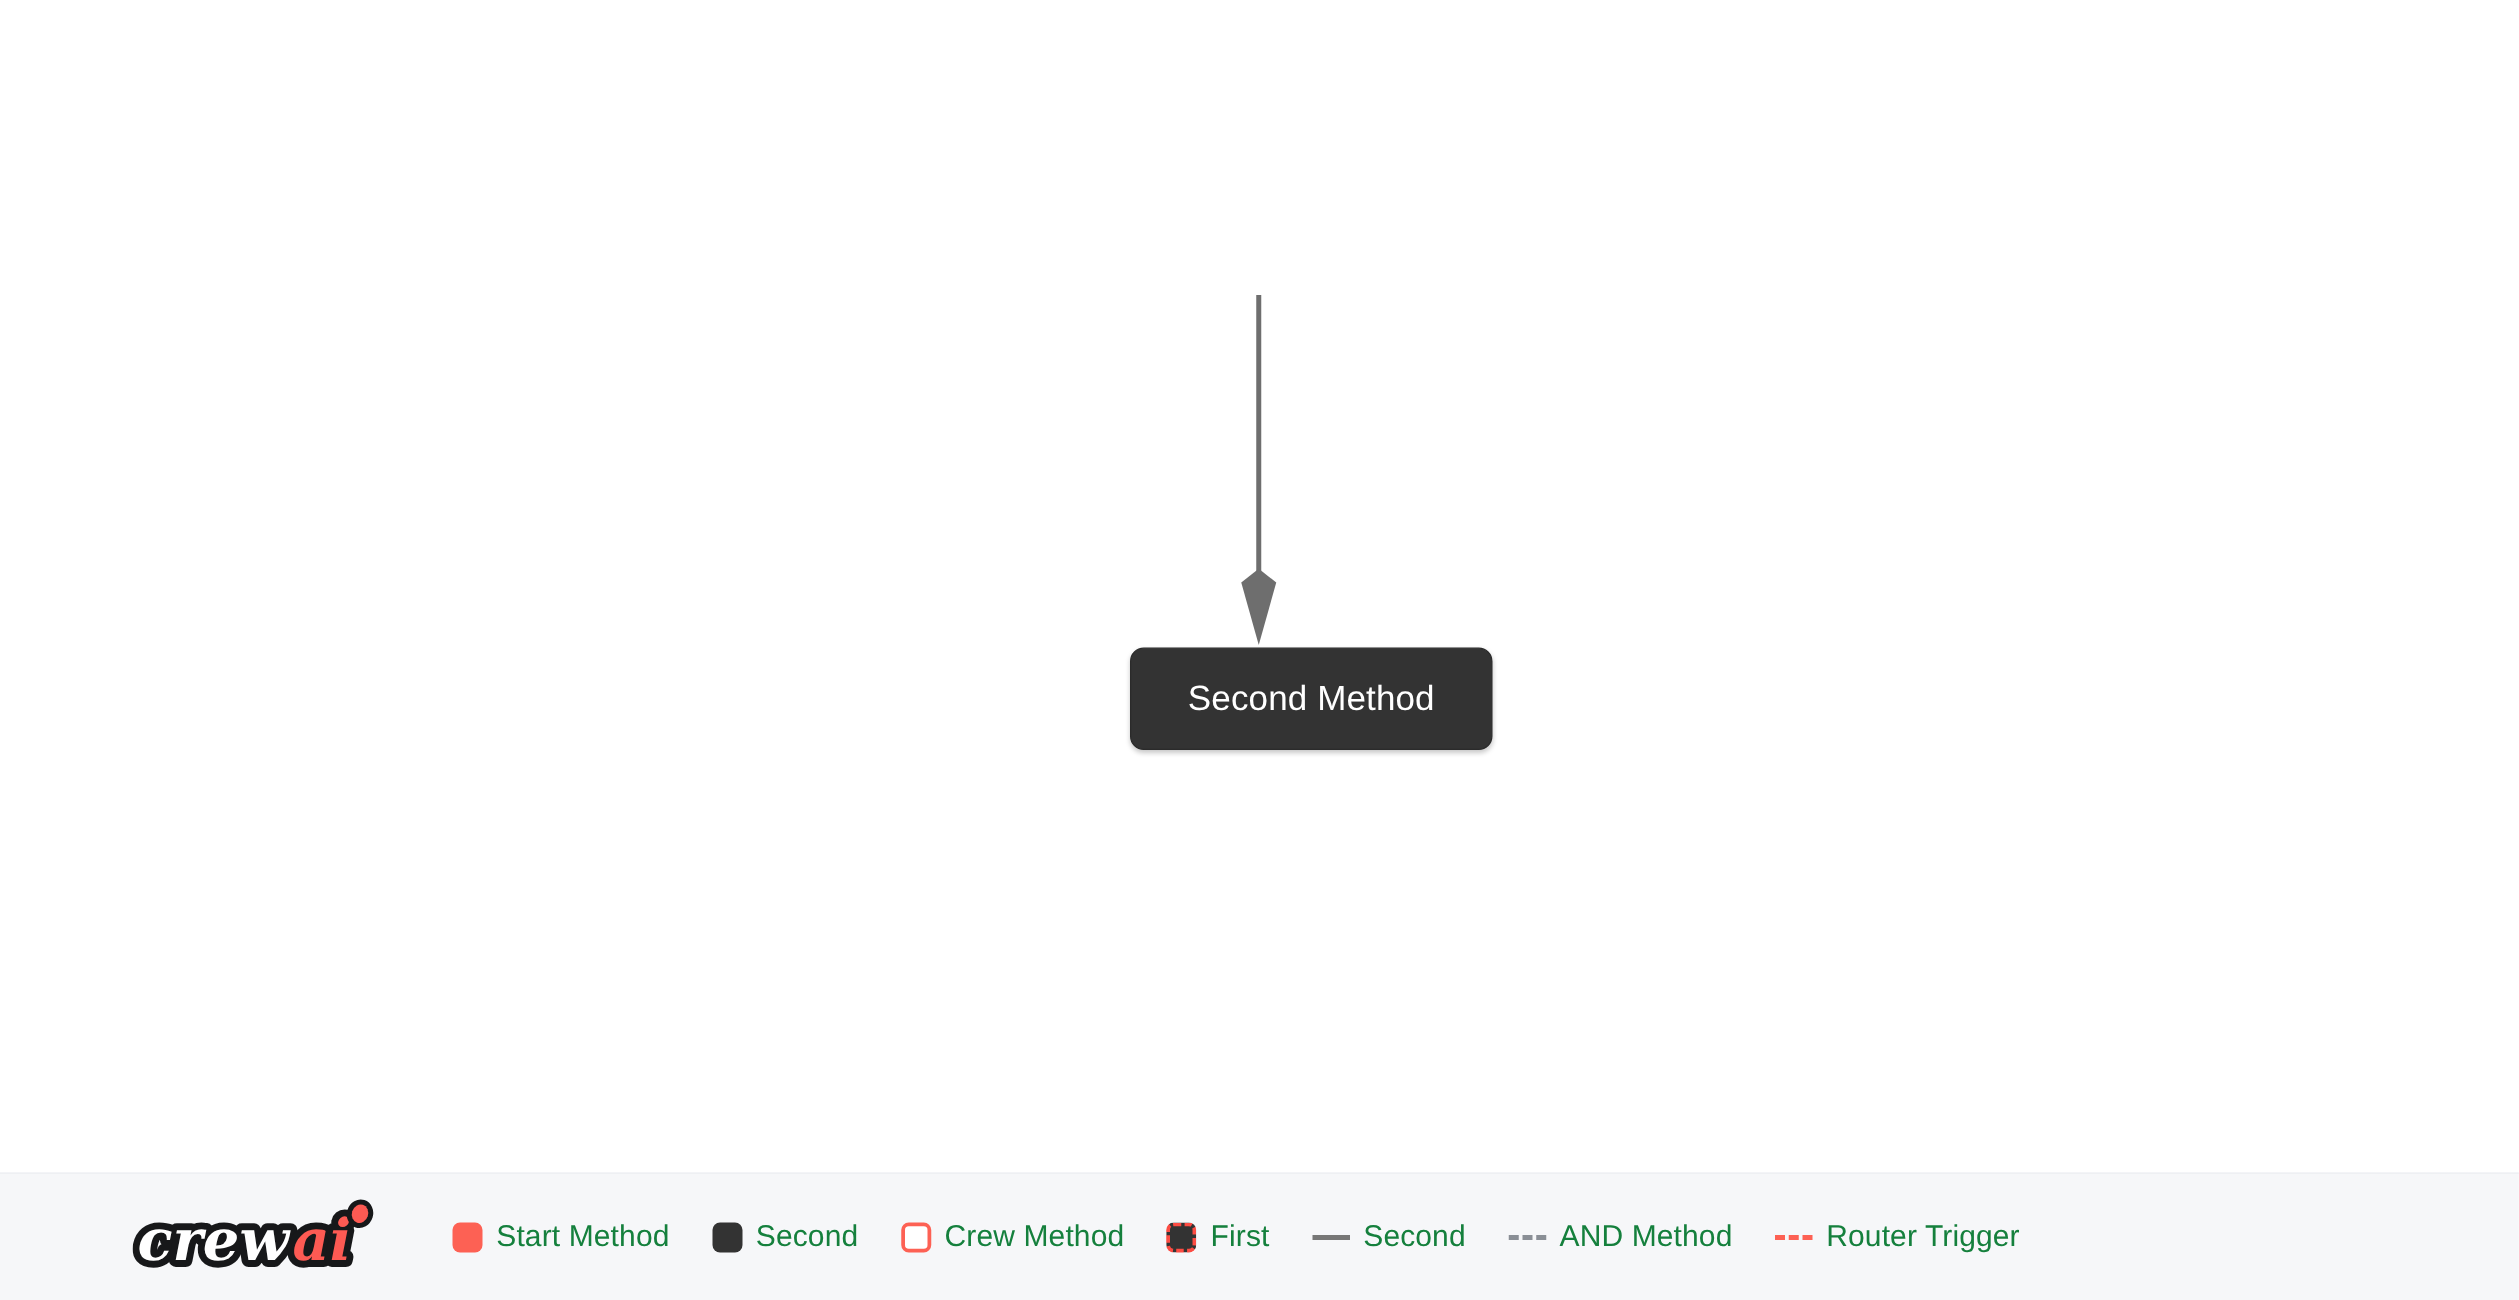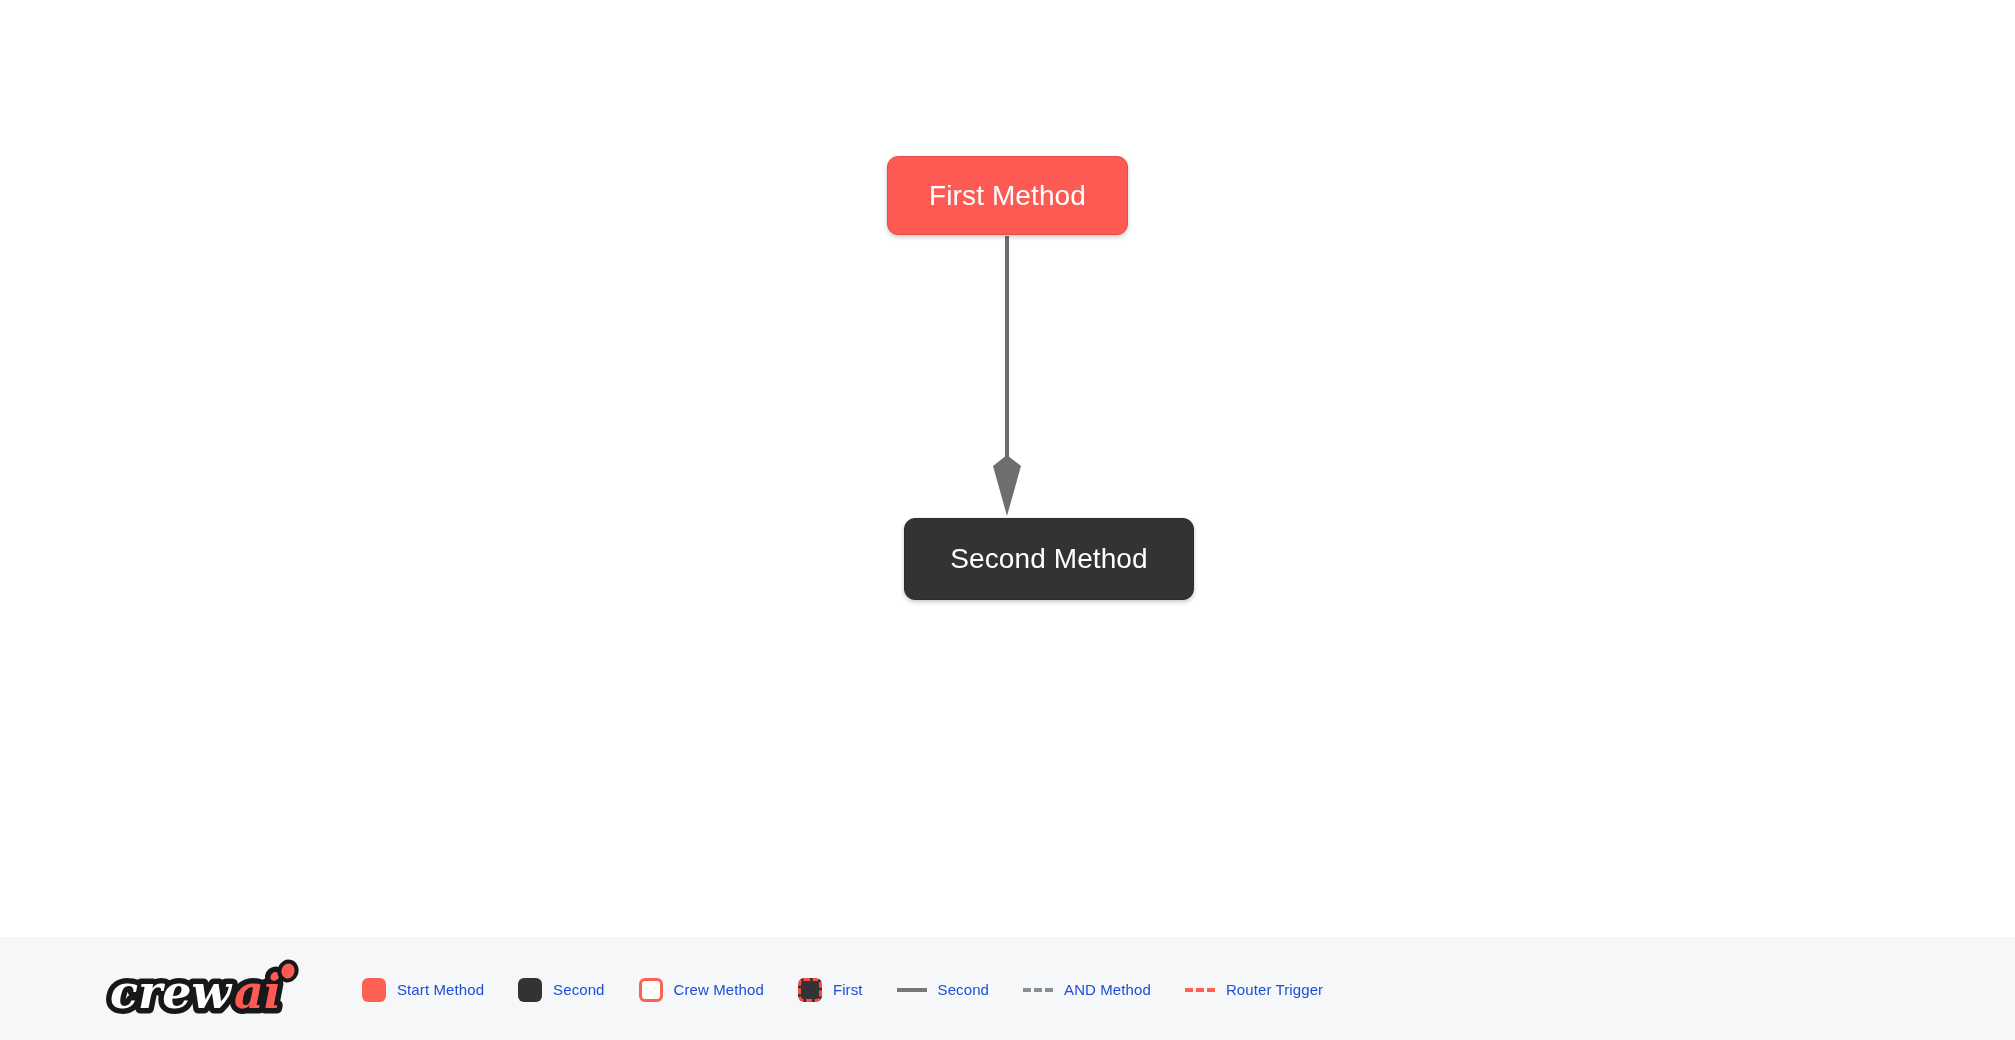--- a/index.html
+++ b/index.html
@@ -87,22 +87,22 @@
     align-items: center;
   }
 
   .legend-item {
     display: flex;
     align-items: center;
     margin-right: 34px;
   }
 
   .legend-label {
-    font-size: 15px;
-    color: #1d4ed8;
+    font-size: 24px;
+    color: #15803d;
     letter-spacing: 0.1px;
     white-space: nowrap;
   }
 
   .swatch {
     width: 24px;
     height: 24px;
     border-radius: 6px;
     margin-right: 11px;
     box-sizing: border-box;
@@ -128,23 +128,20 @@
 
 <div id="flow-canvas">
 
   <svg id="edge-layer" viewBox="0 0 2015 938" width="2015" height="938" xmlns="http://www.w3.org/2000/svg">
     <g>
       <line x1="1007" y1="236" x2="1007" y2="480" stroke="#6e6e6e" stroke-width="4"></line>
       <path d="M 993 466 L 1007 455 L 1021 466 L 1007 516 Z" fill="#6e6e6e"></path>
     </g>
   </svg>
 
-  <div class="flow-node node-start" style="left:887px; top:156px; width:241px; height:79px;">
-    <span>First Method</span>
-  </div>
 
   <div class="flow-node node-method" style="left:904px; top:518px; width:290px; height:82px;">
     <span>Second Method</span>
   </div>
 
 </div>
 
 <div id="legend-bar">
 
   <svg id="brand-logo" viewBox="0 0 216 64" xmlns="http://www.w3.org/2000/svg">

